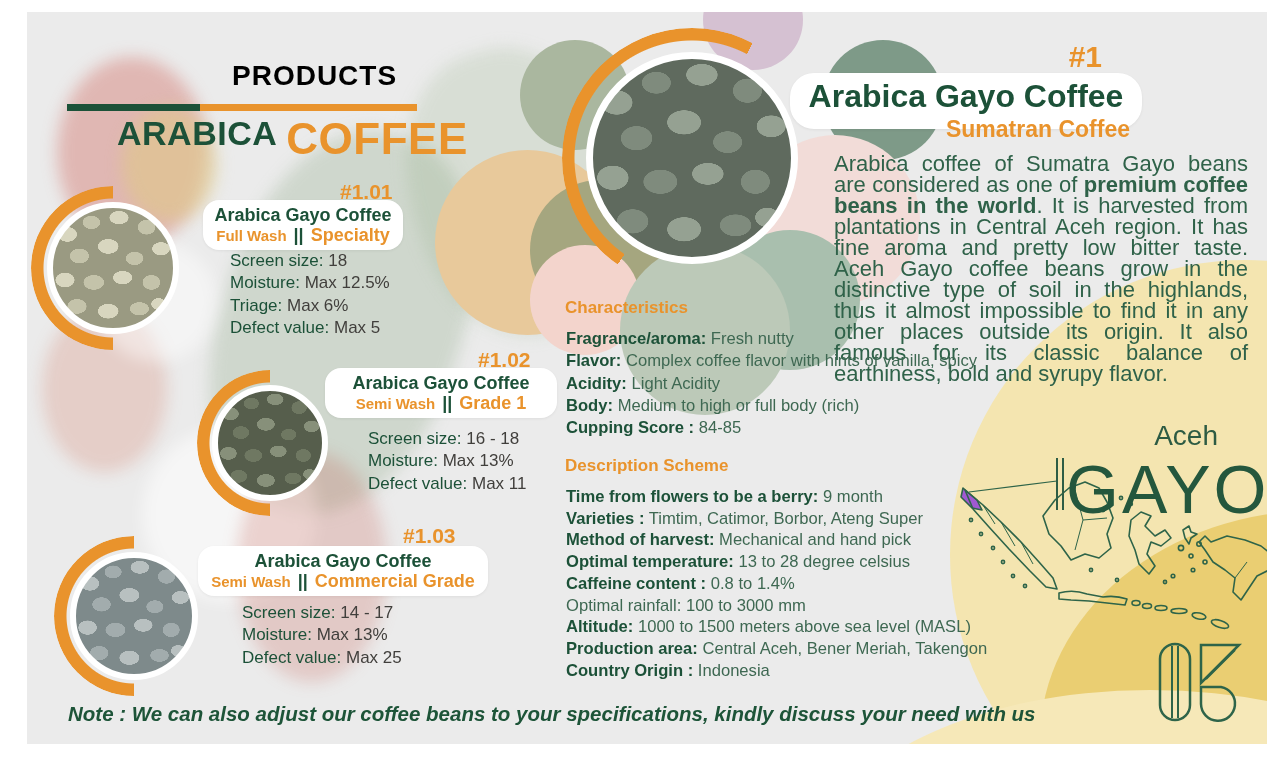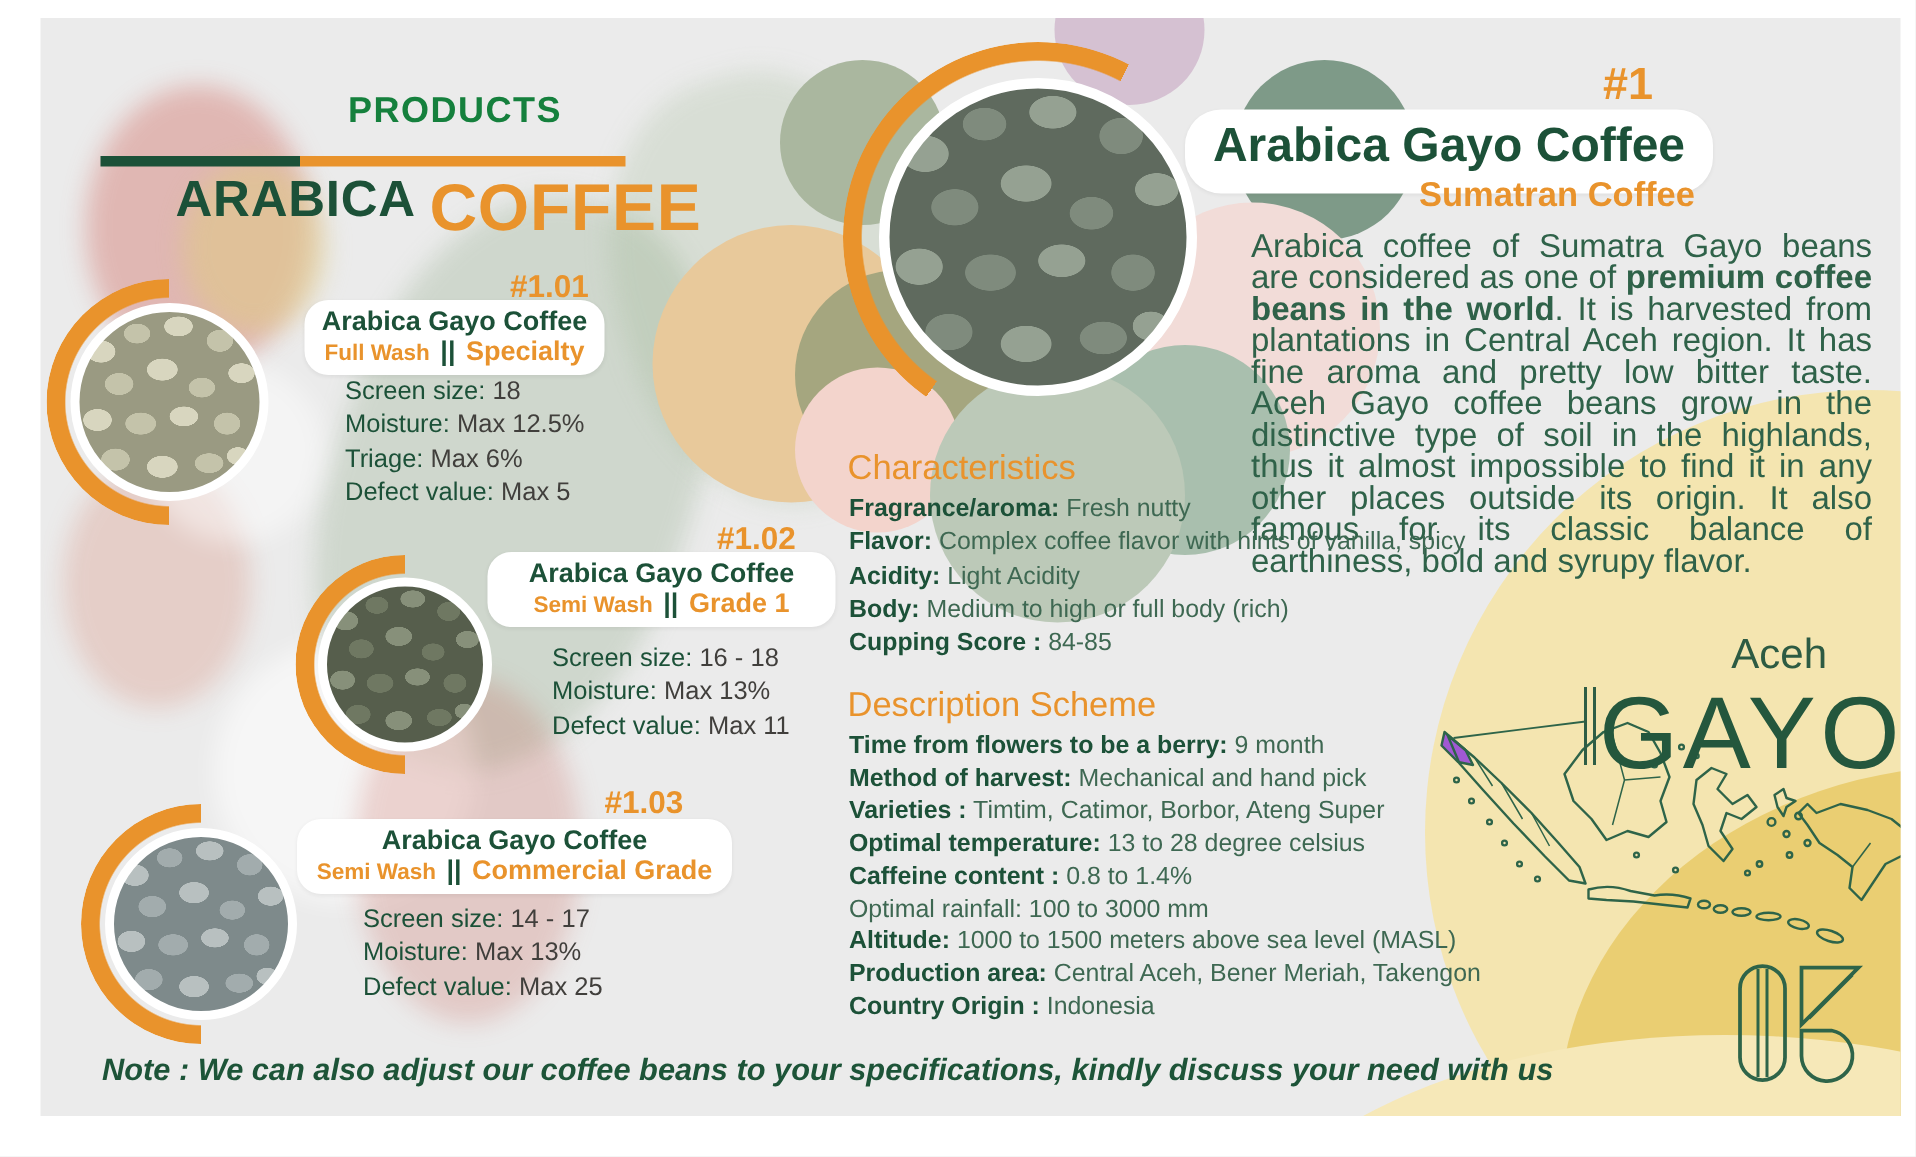--- a/index.html
+++ b/index.html
@@ -61,21 +61,21 @@
   .beans-center { --base:#5f6a5e; --b1:#95a192; --b2:#7f8b7d; }
 
   .arc { position:absolute; border-radius:50%; z-index:3;
     -webkit-mask:radial-gradient(closest-side, transparent calc(100% - 13px), #000 calc(100% - 12px));
     mask:radial-gradient(closest-side, transparent calc(100% - 13px), #000 calc(100% - 12px)); }
   .arc-left { background:conic-gradient(from 180deg, #e9932c 0 50%, transparent 50% 100%); }
   .arc-top  { background:conic-gradient(from 215deg, #e9932c 0 48%, transparent 48% 100%); }
 
   
   .products-label { position:absolute; left:205px; top:48px; z-index:6;
-    font-size:24px; font-weight:700; letter-spacing:1px; color:#15803d; }
+    font-size:28px; font-weight:700; letter-spacing:1px; color:#000000; }
   .hbar { position:absolute; left:40px; top:92px; width:350px; height:7px; z-index:6; display:flex; }
   .hbar .seg-green  { width:133px; background:#1c5138; }
   .hbar .seg-orange { flex:1; background:#e9932c; }
   .category { position:absolute; left:90px; top:102px; z-index:6; display:flex; align-items:flex-start; gap:9px; }
   .category .w1 { font-size:34px; font-weight:800; color:#1c5138; letter-spacing:.5px; }
   .category .w2 { font-size:44px; font-weight:800; color:#e9932c; letter-spacing:.5px; }
 
   
   .wcard { position:absolute; background:#fff; border-radius:16px; z-index:4;
            box-shadow:0 1px 3px rgba(0,0,0,.06); display:flex; flex-direction:column;
@@ -97,21 +97,21 @@
   .fcard { position:absolute; left:763px; top:61px; width:352px; height:56px; border-radius:24px; z-index:4; }
   .ftitle { position:absolute; left:773px; top:66px; width:332px; z-index:6; text-align:center;
             font-size:32px; font-weight:800; color:#1c5138; white-space:nowrap; }
   .fsub { position:absolute; left:763px; top:104px; width:340px; z-index:6; text-align:right;
           font-size:23px; font-weight:700; color:#e9932c; }
   .fpara { position:absolute; left:807px; top:141px; width:414px; z-index:6;
            font-size:22px; line-height:21px; color:#2f6249; text-align:justify; }
   .fpara b { font-weight:700; color:#2f6249; }
 
   
-  .sect-head { position:absolute; z-index:6; color:#e9932c; font-weight:400; font-size:23px; }
+  .sect-head { position:absolute; z-index:6; color:#e9932c; font-weight:700; font-size:17px; }
   .kv-list { position:absolute; z-index:6; }
   .kv { font-size:16.6px; color:#3e6852; white-space:nowrap; }
   .kv b { color:#1c5138; font-weight:700; }
   .kv b.plain { font-weight:400; color:#3e6852; }
   .char-list .kv { line-height:22.3px; }
   .desc-list .kv { line-height:21.7px; }
 
   
   .aceh { position:absolute; left:1091px; top:408px; width:100px; z-index:6; text-align:right;
           font-size:28px; color:#2d5b43; font-weight:400; }
@@ -228,22 +228,22 @@
     <div class="kv"><b>Fragrance/aroma:</b> <span>Fresh nutty</span></div>
     <div class="kv"><b>Flavor:</b> <span>Complex coffee flavor with hints of vanilla, spicy</span></div>
     <div class="kv"><b>Acidity:</b> <span>Light Acidity</span></div>
     <div class="kv"><b>Body:</b> <span>Medium to high or full body (rich)</span></div>
     <div class="kv"><b>Cupping Score :</b> <span>84-85</span></div>
   </div>
 
   <div class="sect-head" style="left:538px; top:444px;">Description Scheme</div>
   <div class="kv-list desc-list" style="left:539px; top:474px;">
     <div class="kv"><b>Time from flowers to be a berry:</b> <span>9 month</span></div>
+    <div class="kv"><b>Varieties :</b> <span>Timtim, Catimor, Borbor, Ateng Super</span></div>
     <div class="kv"><b>Method of harvest:</b> <span>Mechanical and hand pick</span></div>
-    <div class="kv"><b>Varieties :</b> <span>Timtim, Catimor, Borbor, Ateng Super</span></div>
     <div class="kv"><b>Optimal temperature:</b> <span>13 to 28 degree celsius</span></div>
     <div class="kv"><b>Caffeine content :</b> <span>0.8 to 1.4%</span></div>
     <div class="kv"><b class="plain">Optimal rainfall:</b> <span>100 to 3000 mm</span></div>
     <div class="kv"><b>Altitude:</b> <span>1000 to 1500 meters above sea level (MASL)</span></div>
     <div class="kv"><b>Production area:</b> <span>Central Aceh, Bener Meriah, Takengon</span></div>
     <div class="kv"><b>Country Origin :</b> <span>Indonesia</span></div>
   </div>
 
   <div class="aceh">Aceh</div>
   <div class="gbars"></div>

